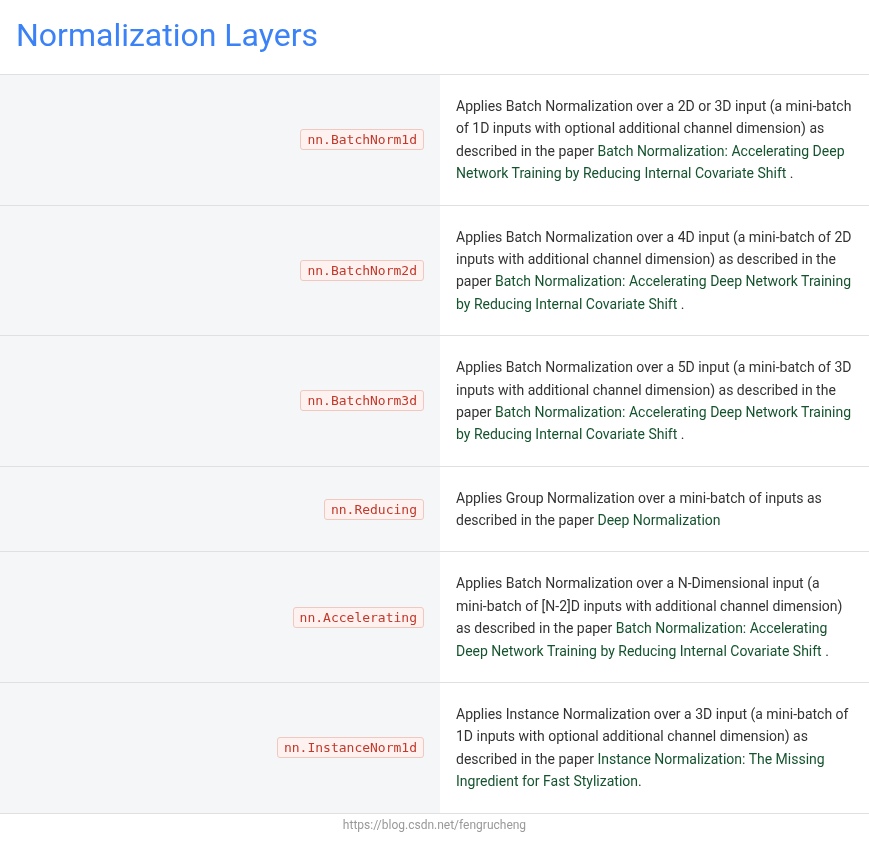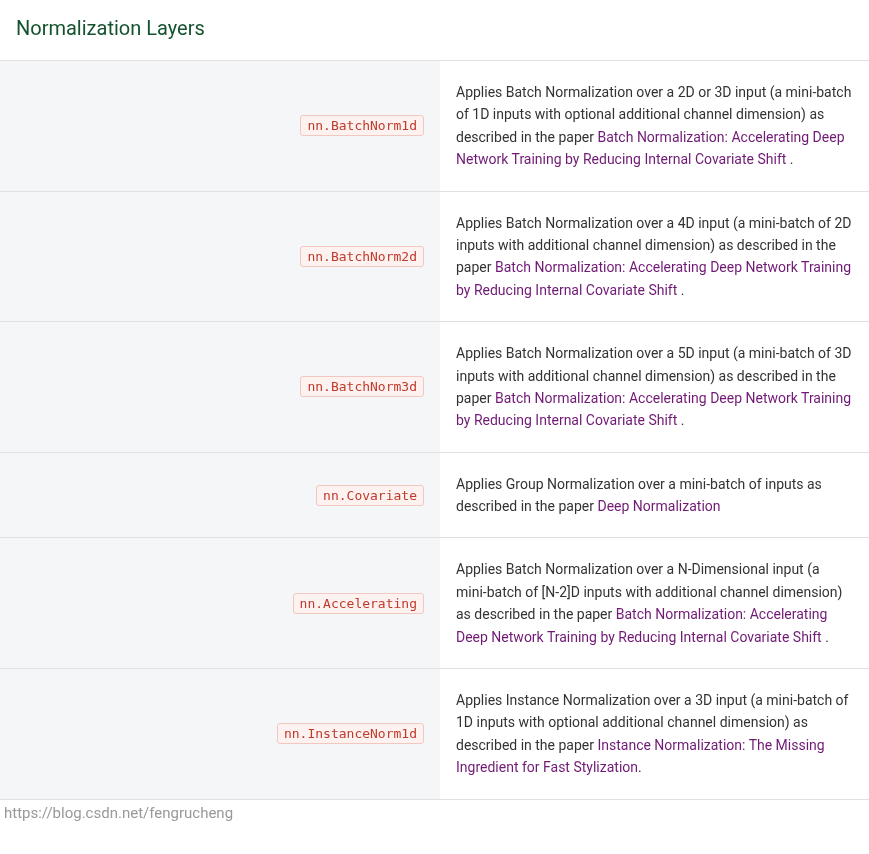--- a/index.html
+++ b/index.html
@@ -10,23 +10,23 @@
 
     body {
       font-family: -apple-system, BlinkMacSystemFont, "Segoe UI", Roboto, sans-serif;
       font-size: 14px;
       color: #333;
       background: #fff;
       width: 869px;
     }
 
     .page-title {
-      font-size: 20px;
+      font-size: 32px;
       font-weight: 400;
-      color: #14532d;
+      color: #3b82f6;
       padding: 16px 16px 20px 16px;
     }
 
     .table {
       width: 100%;
       border-collapse: collapse;
     }
 
     .table tr {
       border-top: 1px solid #e0e0e0;
@@ -61,31 +61,32 @@
       text-decoration: none;
     }
 
     .description {
       font-size: 14px;
       color: #333;
       line-height: 1.6;
     }
 
     .paper-link {
-      color: #701a75;
+      color: #14532d;
       text-decoration: none;
     }
 
     .row-even td:first-child {
       background-color: #f5f6f7;
     }
 
     .watermark {
-      font-size: 15px;
+      font-size: 12px;
       color: #999;
+      text-align: center;
       padding: 4px;
     }
   </style>
 </head>
 <body>
 
 <h1 class="page-title">Normalization Layers</h1>
 
 <table class="table">
   <tbody id="table-body">
@@ -95,21 +96,21 @@
       </tr>
       <tr>
         <td><a class="code-link" href="#">nn.BatchNorm2d</a></td>
         <td><span class="description">Applies Batch Normalization over a 4D input (a mini-batch of 2D inputs with additional channel dimension) as described in the paper <a class="paper-link" href="#">Batch Normalization: Accelerating Deep Network Training by Reducing Internal Covariate Shift</a> .</span></td>
       </tr>
       <tr class="row-even">
         <td><a class="code-link" href="#">nn.BatchNorm3d</a></td>
         <td><span class="description">Applies Batch Normalization over a 5D input (a mini-batch of 3D inputs with additional channel dimension) as described in the paper <a class="paper-link" href="#">Batch Normalization: Accelerating Deep Network Training by Reducing Internal Covariate Shift</a> .</span></td>
       </tr>
       <tr>
-        <td><a class="code-link" href="#">nn.Covariate</a></td>
+        <td><a class="code-link" href="#">nn.Reducing</a></td>
         <td><span class="description">Applies Group Normalization over a mini-batch of inputs as described in the paper <a class="paper-link" href="#">Deep Normalization</a></span></td>
       </tr>
       <tr class="row-even">
         <td><a class="code-link" href="#">nn.Accelerating</a></td>
         <td><span class="description">Applies Batch Normalization over a N-Dimensional input (a mini-batch of [N-2]D inputs with additional channel dimension) as described in the paper <a class="paper-link" href="#">Batch Normalization: Accelerating Deep Network Training by Reducing Internal Covariate Shift</a> .</span></td>
       </tr>
       <tr>
         <td><a class="code-link" href="#">nn.InstanceNorm1d</a></td>
         <td><span class="description">Applies Instance Normalization over a 3D input (a mini-batch of 1D inputs with optional additional channel dimension) as described in the paper <a class="paper-link" href="#">Instance Normalization: The Missing Ingredient for Fast Stylization</a>.</span></td>
       </tr>

